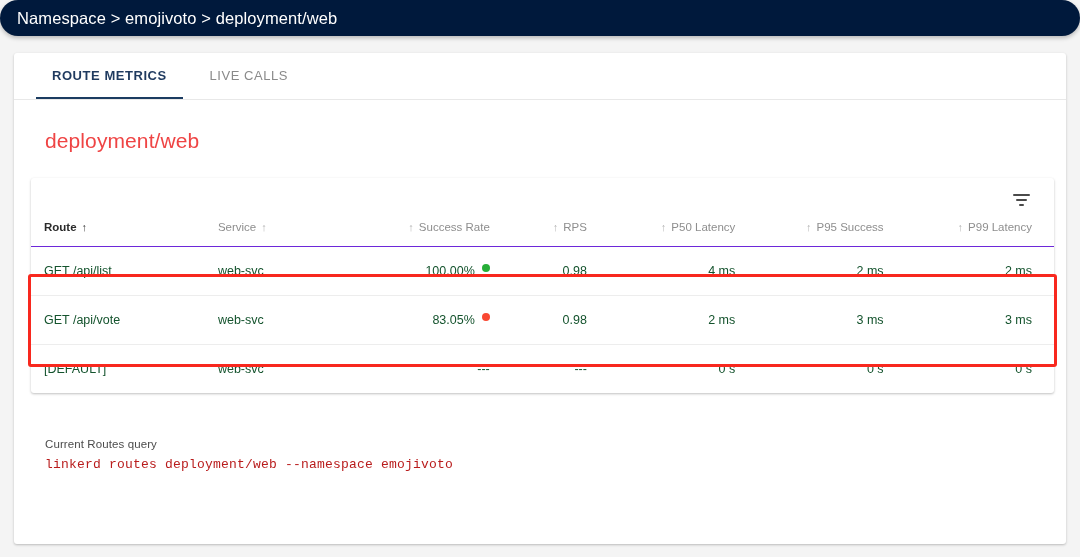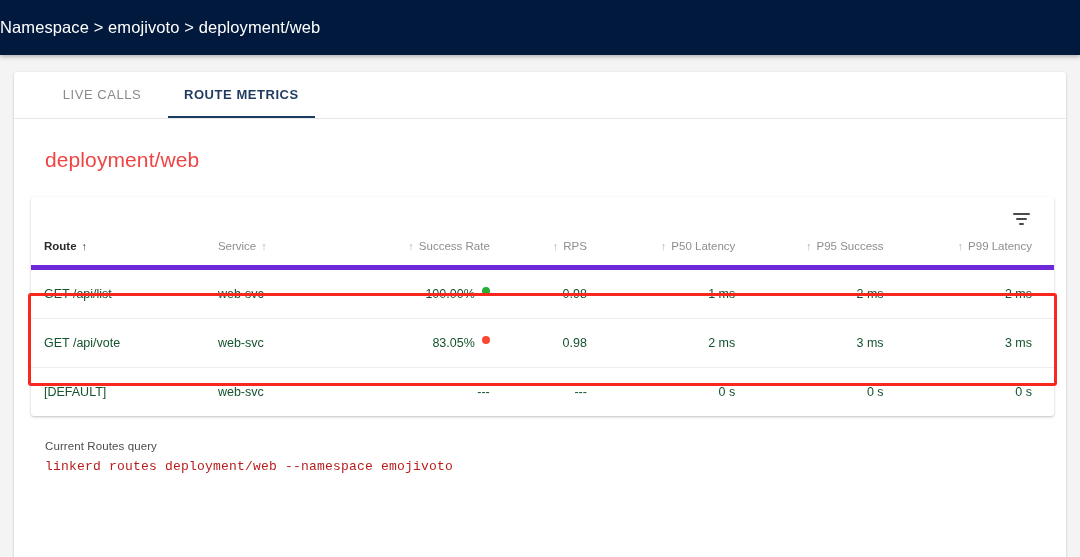--- a/index.html
+++ b/index.html
@@ -10,28 +10,30 @@
     width: 1080px;
     height: 557px;
     background: #f4f4f4;
     font-family: "Liberation Sans", sans-serif;
     overflow: hidden;
     -webkit-font-smoothing: antialiased;
   }
 
   
   .topbar {
-    height: 55px;
+    height: 36px;
     background: #00193c;
     display: flex;
     align-items: center;
+    padding-left: 17px;
     box-sizing: border-box;
     position: relative;
     z-index: 5;
     box-shadow: 0 2px 4px rgba(0,0,0,0.25);
+    border-radius: 21px;
   }
   .breadcrumb {
     color: #ffffff;
     font-size: 16.5px;
     letter-spacing: 0.1px;
     white-space: nowrap;
   }
 
   
   .page {
@@ -126,21 +128,21 @@
   table {
     width: 100%;
     border-collapse: collapse;
     table-layout: fixed;
   }
   thead th {
     font-size: 11.5px;
     font-weight: normal;
     color: #8e8e8e;
     padding: 0 0 13px 0;
-    border-bottom: 5px solid #6d28d9;
+    border-bottom: 1px solid #6d28d9;
     vertical-align: bottom;
     white-space: nowrap;
     margin-top: 29px;
   }
   thead th.sorted {
     color: #2b2b2b;
     font-weight: bold;
   }
   th .hcell {
     display: flex;
@@ -189,21 +191,21 @@
     box-sizing: border-box;
     left: -3px;
     right: -3px;
     top: 96px;
     height: 93px;
     z-index: 3;
   }
 
   
   .query-block {
-    padding: 24px 0 0 31px;
+    padding: 45px 0 0 31px;
   }
   .query-label {
     font-size: 11.5px;
     color: #4c4c4c;
     letter-spacing: 0.1px;
   }
   .query-cmd {
     font-family: "Liberation Mono", "DejaVu Sans Mono", monospace;
     font-size: 13px;
     color: #b91c1c;
@@ -215,25 +217,25 @@
 <body>
 
 <div class="topbar" style="background: rgb(0, 25, 60);">
   <div class="breadcrumb">Namespace &gt; emojivoto &gt; deployment/web</div>
 </div>
 
 <div class="page">
   <div class="card">
 
     <div class="tabs">
+      <div class="tab active">
+        <span>ROUTE METRICS</span>
+      </div>
       <div class="tab">
         <span>LIVE CALLS</span>
-      </div>
-      <div class="tab active">
-        <span>ROUTE METRICS</span>
       </div>
     </div>
 
     <h1 class="title">deployment/web</h1>
 
     <div class="table-wrap">
 
       <div class="table-toolbar">
         <div class="filter-icon">
           <i></i>
@@ -302,21 +304,21 @@
           <tr>
             <td class="left">GET /api/list</td>
             <td class="left">web-svc</td>
             <td class="right">
               <span class="sr-cell">
                 <span>100.00%</span>
                 <span class="dot" style="background: rgb(39, 174, 56);"></span>
               </span>
             </td>
             <td class="right">0.98</td>
-            <td class="right">1 ms</td>
+            <td class="right">4 ms</td>
             <td class="right">2 ms</td>
             <td class="right">2 ms</td>
           </tr>
           <tr>
             <td class="left">GET /api/vote</td>
             <td class="left">web-svc</td>
             <td class="right">
               <span class="sr-cell">
                 <span>83.05%</span>
                 <span class="dot" style="background: rgb(249, 72, 50);"></span>

